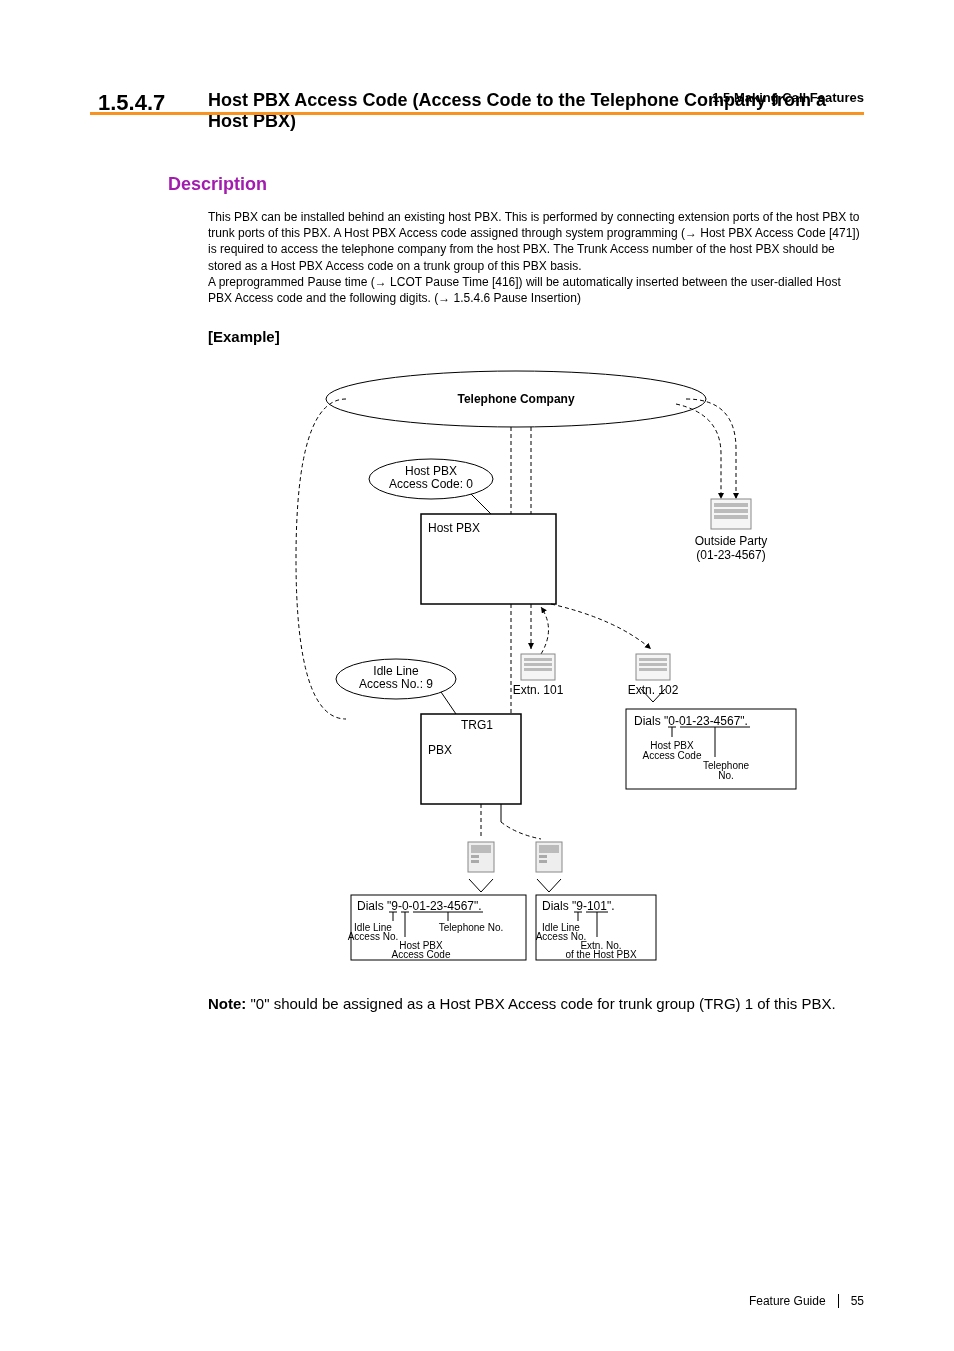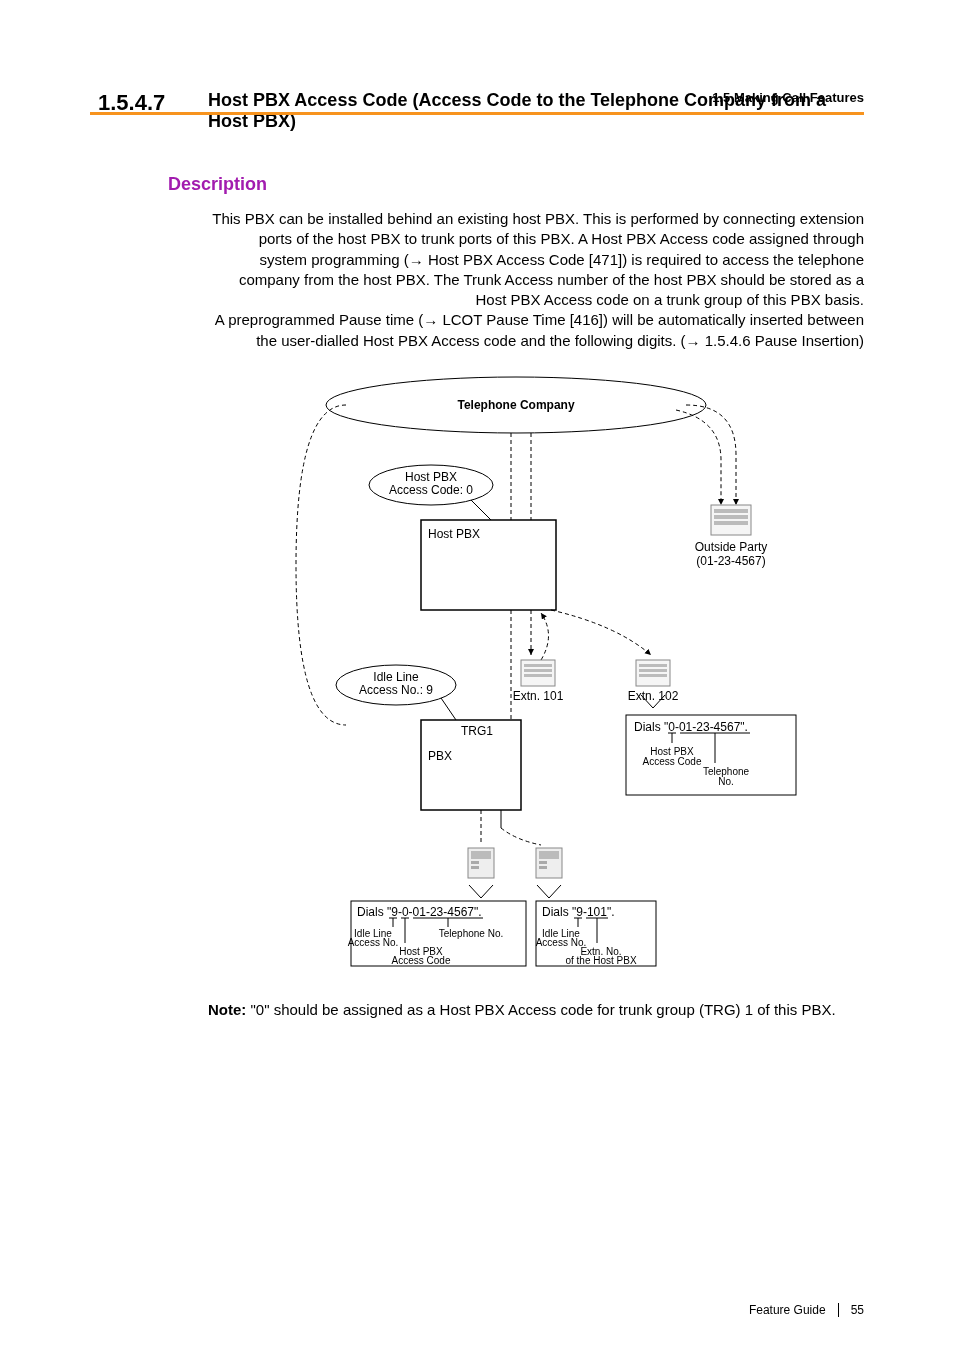--- a/index.html
+++ b/index.html
@@ -47,23 +47,22 @@
   .description-heading {
     margin-top: 42px;
     margin-left: 70px;
     color: #a21caf;
     font-size: 18px;
     font-weight: bold;
   }
   .body-text {
     margin-top: 14px;
     margin-left: 110px;
-    font-size: 15px;
+    font-size: 12px;
     line-height: 1.35;
-    text-align: right;
   }
   .body-text .arrow {
     font-family: Arial, sans-serif;
   }
   .example-label {
     margin-top: 22px;
     margin-left: 110px;
     font-weight: bold;
     font-size: 15px;
   }
@@ -72,21 +71,21 @@
     margin-left: 110px;
     text-align: center;
   }
   .note-line {
     margin-top: 22px;
     margin-left: 110px;
     font-size: 15px;
   }
   .footer {
     position: absolute;
-    bottom: 34px;
+    bottom: 43px;
     right: 90px;
     font-size: 12px;
     display: flex;
     align-items: flex-end;
   }
   .footer-sep {
     display: inline-block;
     width: 1px;
     height: 14px;
     background: #000;
@@ -108,20 +107,21 @@
 
   <div class="section-row">
     <div class="section-num">1.5.4.7</div>
     <div class="section-title">Host PBX Access Code (Access Code to the Telephone Company from a Host PBX)</div>
   </div>
 
   <div class="description-heading">Description</div>
 
   <div class="body-text" id="body-text">This PBX can be installed behind an existing host PBX. This is performed by connecting extension ports of the host PBX to trunk ports of this PBX. A Host PBX Access code assigned through system programming (<span class="arrow">→</span> Host PBX Access Code [471]) is required to access the telephone company from the host PBX. The Trunk Access number of the host PBX should be stored as a Host PBX Access code on a trunk group of this PBX basis.<br>A preprogrammed Pause time (<span class="arrow">→</span> LCOT Pause Time [416]) will be automatically inserted between the user-dialled Host PBX Access code and the following digits. (<span class="arrow">→</span> 1.5.4.6 Pause Insertion)</div>
 
+  <div class="example-label">[Example]</div>
 
   <div class="diagram-wrap">
     <svg width="560" height="610" viewBox="0 0 560 610">
       <defs>
         <marker id="arrow" markerWidth="8" markerHeight="8" refX="6" refY="3" orient="auto">
           <path d="M0,0 L6,3 L0,6 Z" fill="#000"></path>
         </marker>
       </defs>
 
       <ellipse cx="260" cy="40" rx="190" ry="28" fill="none" stroke="#000" stroke-width="1"></ellipse>

